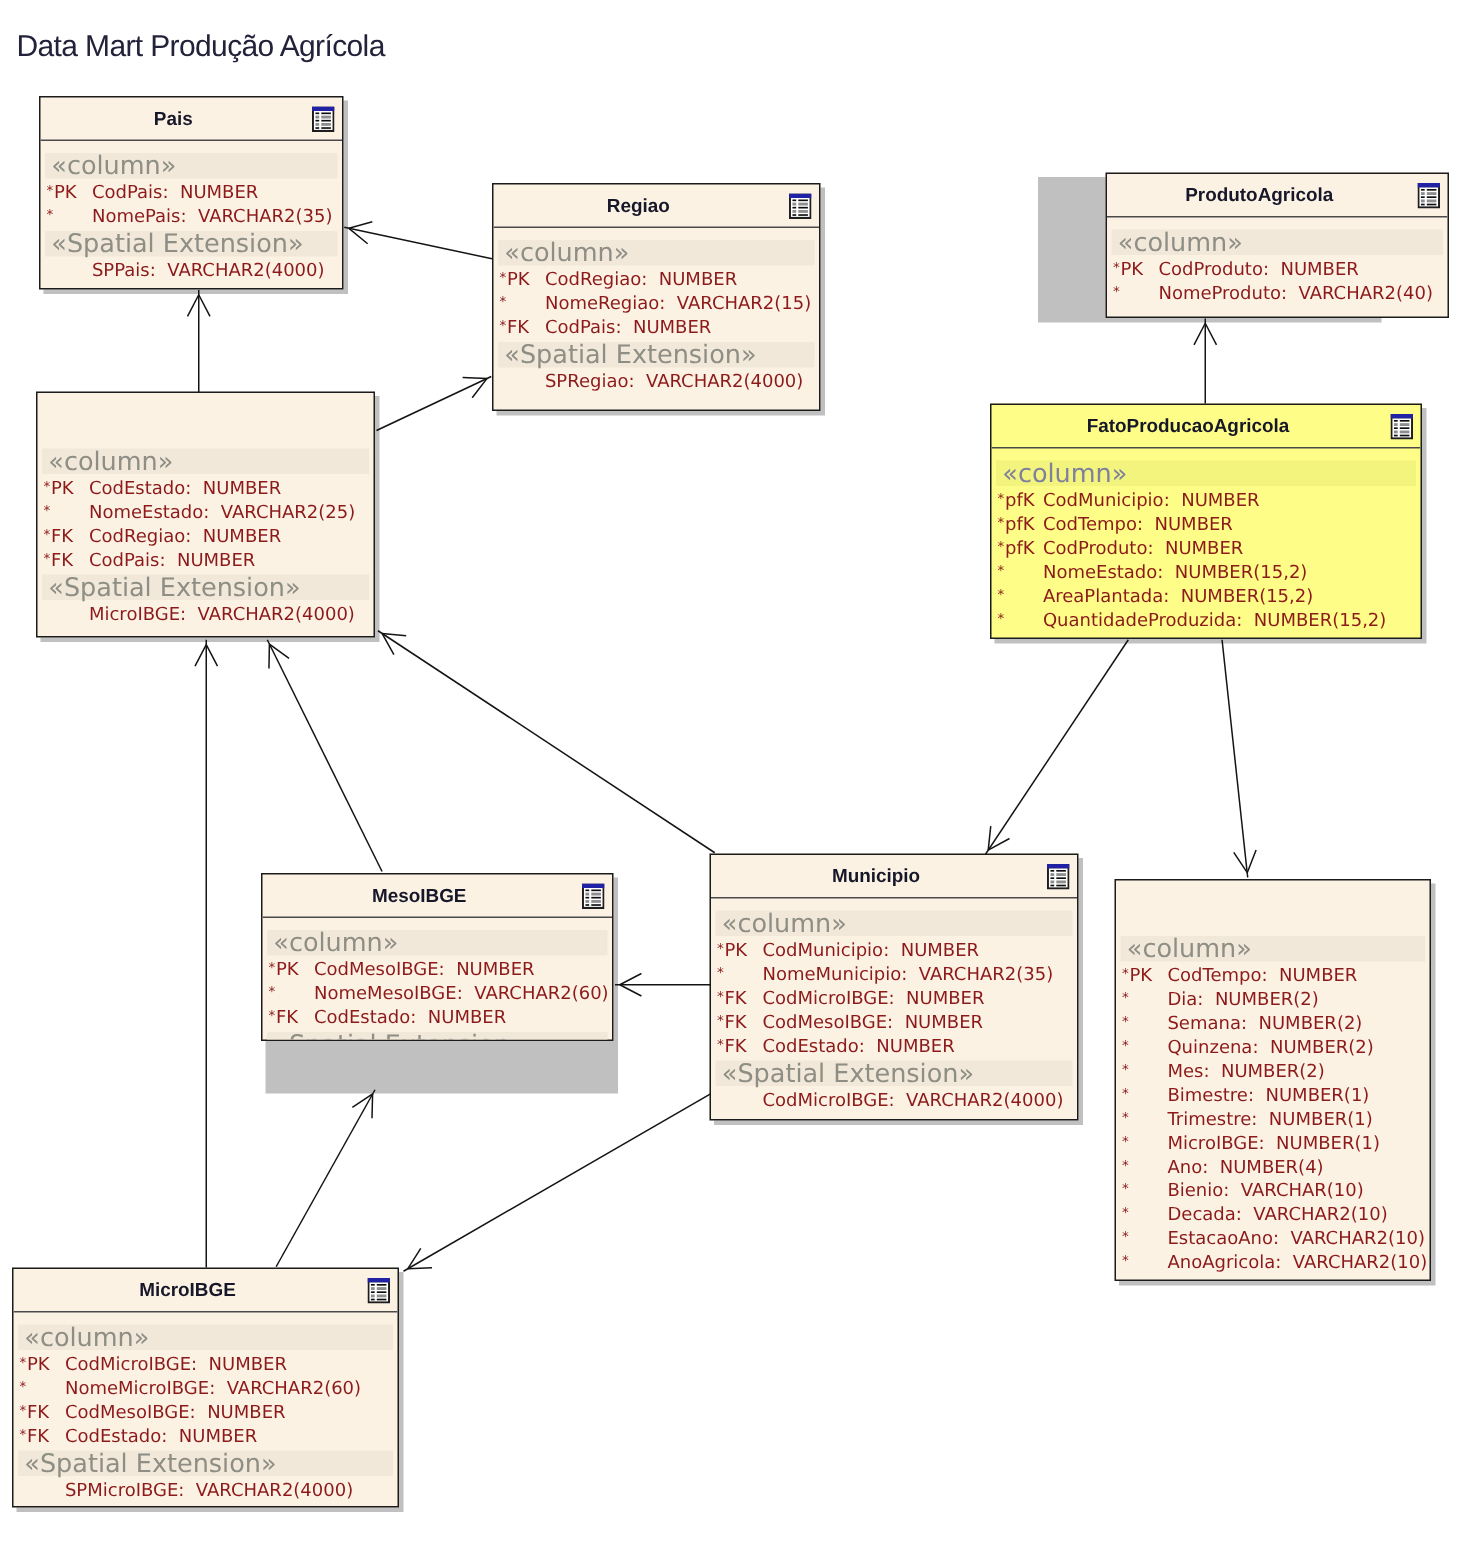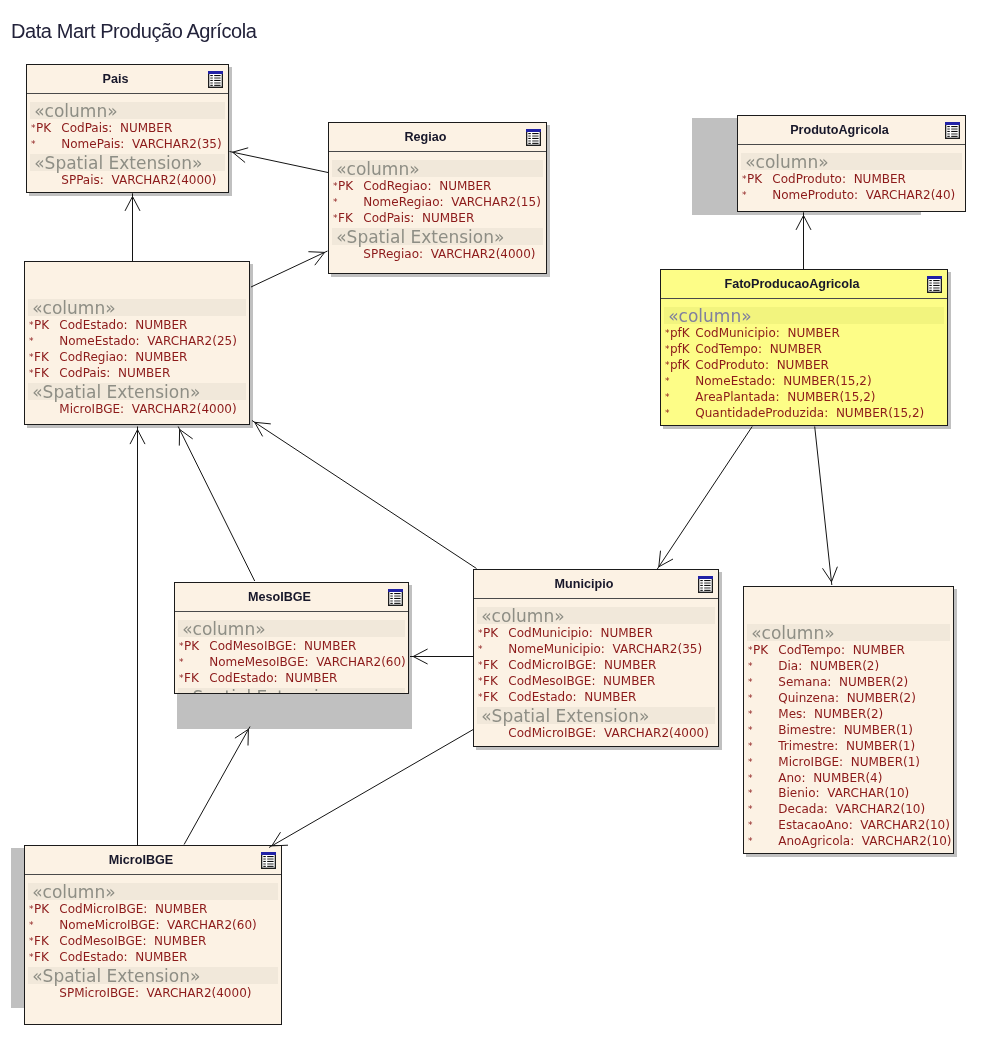--- a/index.html
+++ b/index.html
@@ -449,21 +449,21 @@
         <span class="rn"><span>EstacaoAno:</span>&nbsp; <span>VARCHAR2(10)</span></span>
       </div>
   <div class="row" style="top:245.10000000000005px">
         <span class="rm">*</span>
         <span class="rk"></span>
         <span class="rn"><span>AnoAgricola:</span>&nbsp; <span>VARCHAR2(10)</span></span>
       </div>
   </div>
 </div>
 <div class="tshadow" style="left:11px;top:848px;width:258px;height:160px;"></div>
-<div class="tbl dim" style="left:24px;top:845px;width:258px;height:180px;">
+<div class="tbl dim" style="left:8px;top:845px;width:258px;height:160px;">
   <div class="thead">
     <div class="tname">MicroIBGE</div>
     <span class="ticon"><svg viewBox="0 0 15 17" width="15" height="17">
           <rect x="0" y="0" width="15" height="17" fill="#1d1d1d"></rect>
           <rect x="0" y="0" width="15" height="3" fill="#2121a6"></rect>
           <rect x="1.3" y="3" width="12.4" height="12.6" fill="#ffffff"></rect>
           <rect x="2.3" y="4.00" width="2.5" height="1.10" fill="#0d0d0d"></rect>
           <rect x="6.2" y="4.00" width="6.4" height="1.10" fill="#0d0d0d"></rect>
           <rect x="2.3" y="6.10" width="2.5" height="1.90" fill="#8e8e8e"></rect>
           <rect x="6.2" y="6.10" width="6.4" height="1.90" fill="#8e8e8e"></rect>

